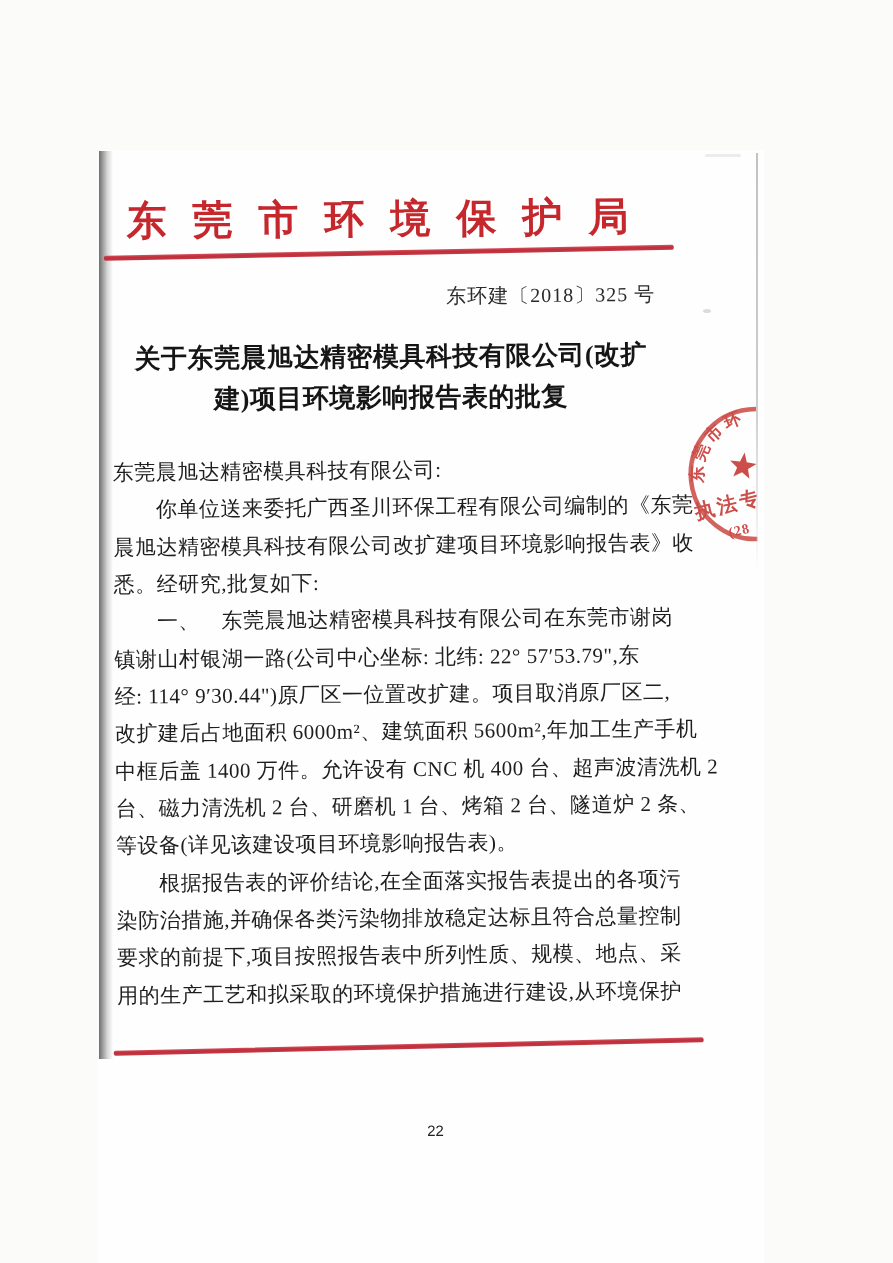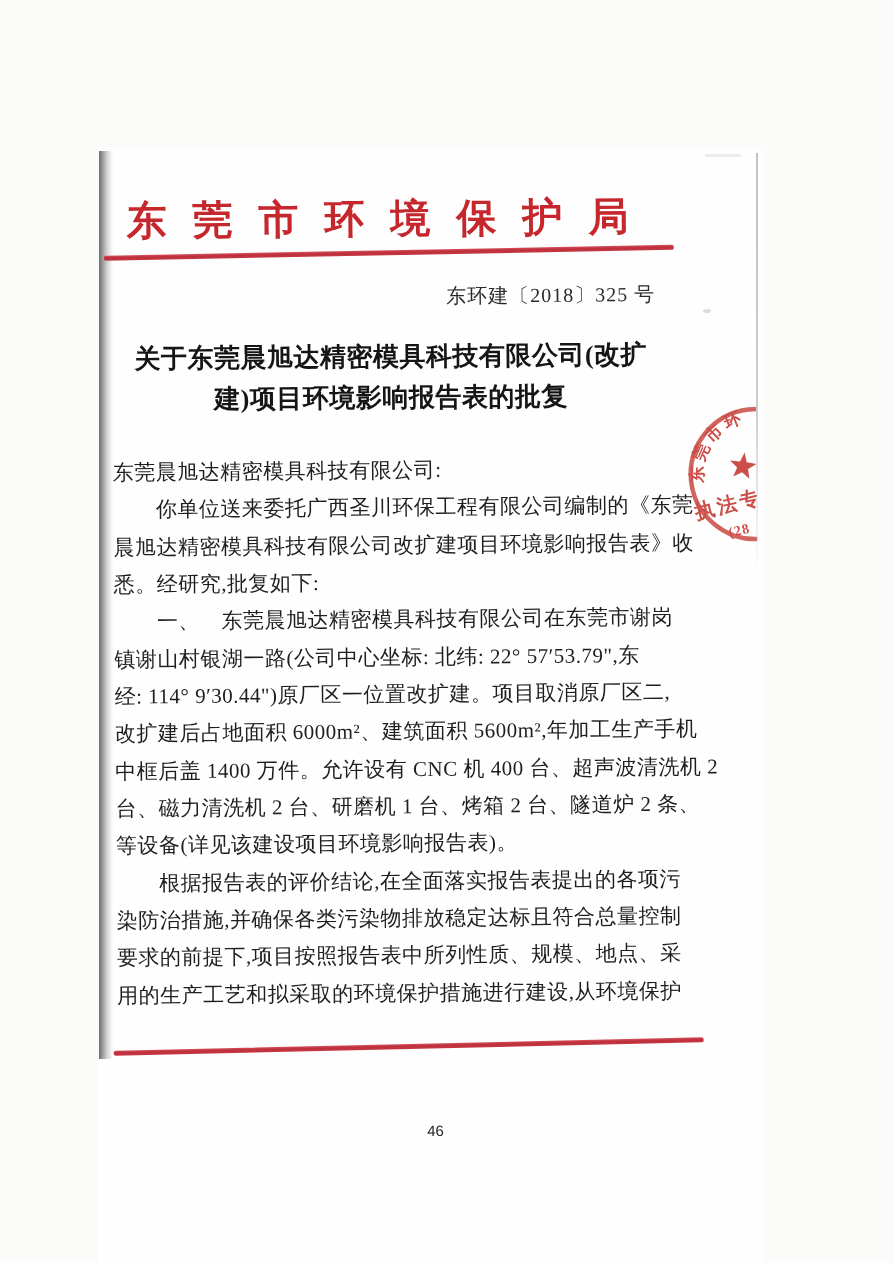--- a/index.html
+++ b/index.html
@@ -104,19 +104,19 @@
         <textPath href="#sealArc" startOffset="2%">东莞市环</textPath>
       </text>
       <polygon transform="translate(73,72) rotate(14)" points="0,-14 -3.4,-4.7 -13.3,-4.3 -5.5,1.8 -8.2,11.3 0,5.8 8.2,11.3 5.5,1.8 13.3,-4.3 3.4,-4.7"></polygon>
       <text x="21" y="119" font-size="20" letter-spacing="3" transform="rotate(-7 21 119)">执法专</text>
       <text x="52" y="141" font-size="14" letter-spacing="1" transform="rotate(-7 52 141)">(28</text>
     </g>
   </svg>
 
   <div class="red-rule rule-bottom"></div>
 
-  <div class="page-number">46</div>
+  <div class="page-number">22</div>
 
 </div>
 
 <div class="right-page-edge"></div>
 <div class="smudge-a"></div>
 <div class="smudge-b"></div>
 
 </body></html>

